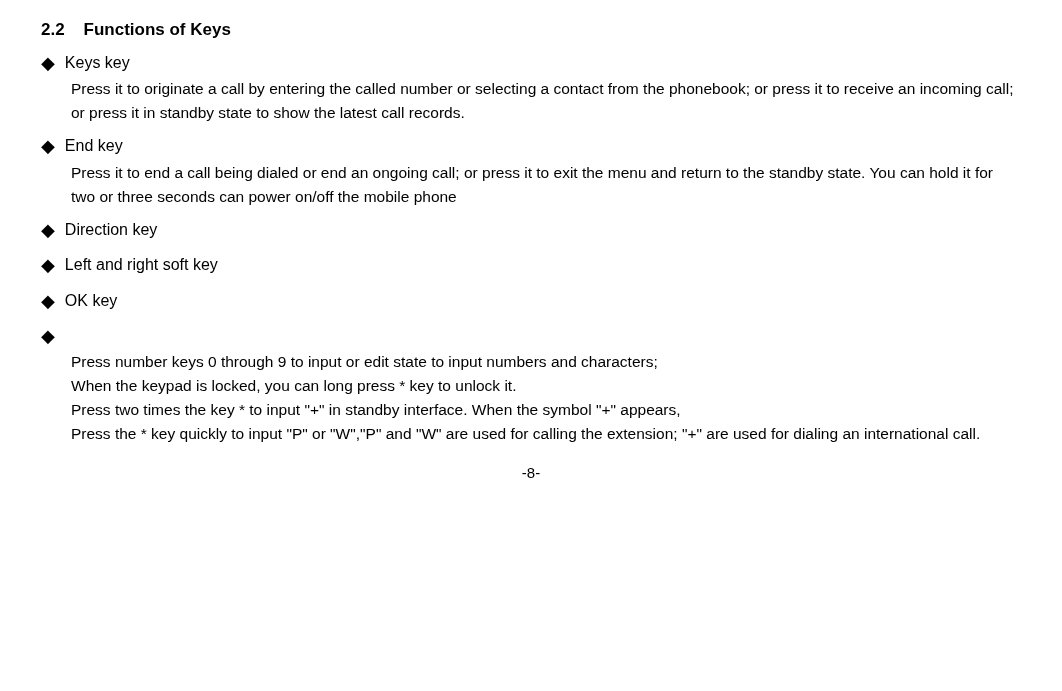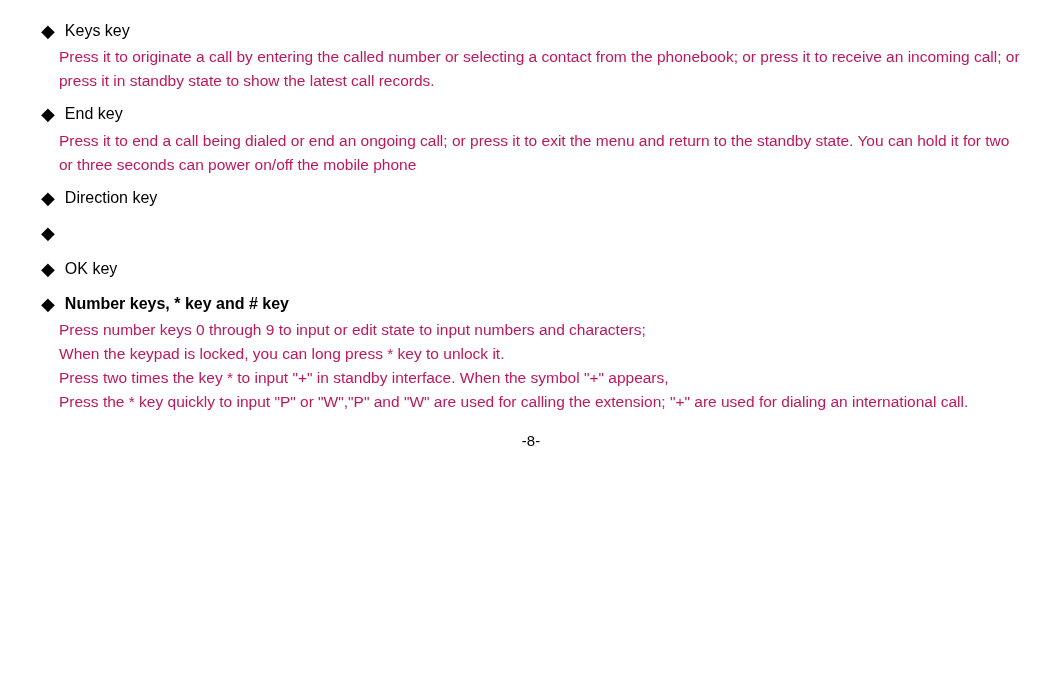--- a/index.html
+++ b/index.html
@@ -53,36 +53,41 @@
     .key-name {
       font-size: 16px;
       line-height: 1.4;
     }
 
     .key-name-bold {
       font-weight: bold;
     }
 
     .key-description {
-      margin-left: 18px;
+      margin-left: 30px;
       font-size: 15.5px;
       line-height: 1.55;
-      color: #be185d;
+      color: #000000;
     }
 
     .page-number {
       text-align: center;
       margin-top: 18px;
       font-size: 15px;
     }
   </style>
 </head>
 <body>
 
 <div class="page-content">
+  <div class="section-title">
+    <span>2.2</span>
+    &nbsp;&nbsp;
+    <span>Functions of Keys</span>
+  </div>
 
   <div id="keys-list">
       <div class="key-item">
         <div class="key-header">
           <span class="bullet">◆</span>
           <span class="key-name">Keys key</span>
         </div>
         <div class="key-description">Press it to originate a call by entering the called number or selecting a contact from the phonebook; or press it to receive an incoming call; or press it in standby state to show the latest call records.</div>
       </div>
       <div class="key-item">
@@ -94,31 +99,31 @@
       </div>
       <div class="key-item">
         <div class="key-header">
           <span class="bullet">◆</span>
           <span class="key-name">Direction key</span>
         </div>
       </div>
       <div class="key-item">
         <div class="key-header">
           <span class="bullet">◆</span>
+          <span class="key-name">Left and right soft key</span>
         </div>
       </div>
       <div class="key-item">
         <div class="key-header">
           <span class="bullet">◆</span>
           <span class="key-name">OK key</span>
         </div>
       </div>
       <div class="key-item">
         <div class="key-header">
           <span class="bullet">◆</span>
-          <span class="key-name key-name-bold">Number keys, * key and # key</span>
         </div>
         <div class="key-description">Press number keys 0 through 9 to input or edit state to input numbers and characters;<br>When the keypad is locked, you can long press * key to unlock it.<br>Press two times the key * to input "+" in standby interface. When the symbol "+" appears,<br>Press the * key quickly to input "P" or "W","P" and "W" are used for calling the extension; "+" are used for dialing an international call.</div>
       </div>
     </div>
 
   <div class="page-number">-8-</div>
 </div>
 
 </body></html>

